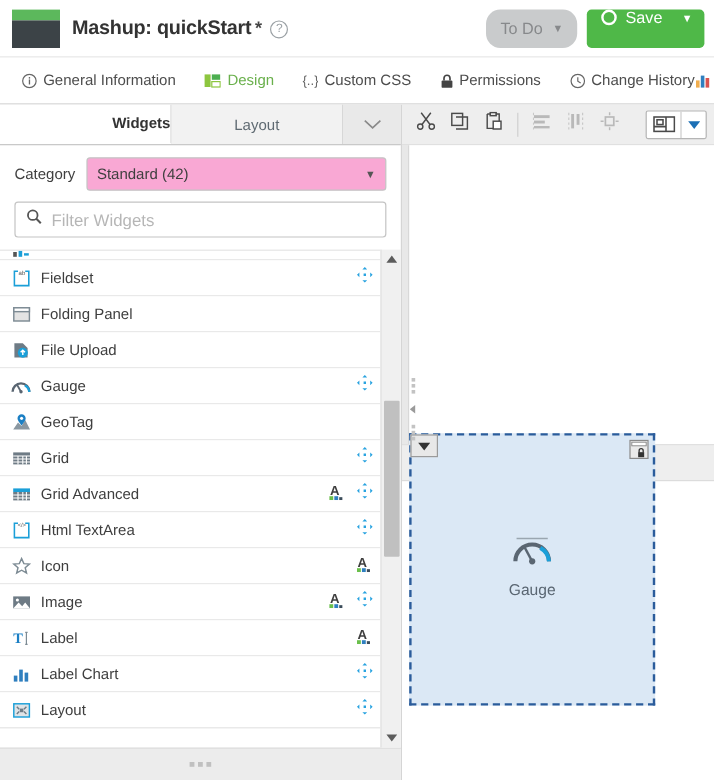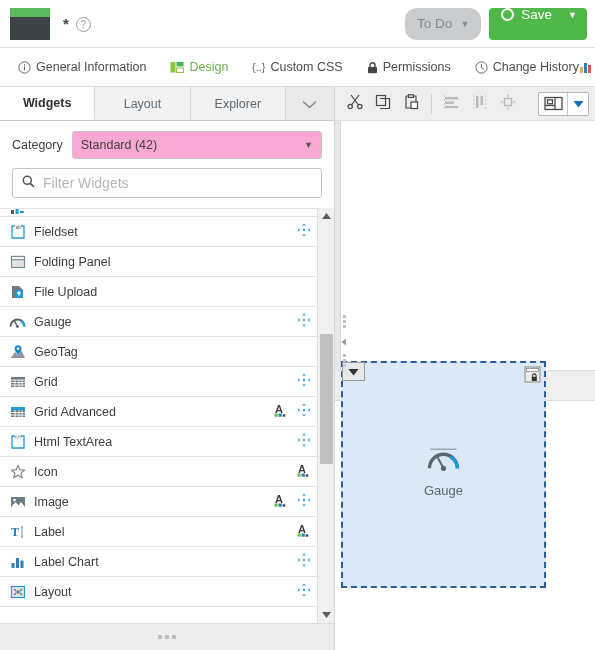--- a/index.html
+++ b/index.html
@@ -87,21 +87,21 @@
   }
   .panel-tabs {
     display: flex; height: 34px; background: #e9e9e9;
     border-bottom: 1px solid #c9c9c9; flex: none;
   }
   .ptab {
     flex: 1; display: flex; align-items: center; justify-content: center;
     font-size: 12.5px; color: #5f6a72; cursor: pointer;
     background: #f2f2f2; border-right: 1px solid #d7d7d7;
   }
-  .ptab.active { background: #ffffff; color: #333; font-weight: bold; border-bottom: 1px solid #fff; }
+  .ptab.active { background: #ffffff; color: #333; font-weight: bold; border-bottom: 1px solid #fff; justify-content: flex-end; }
   .ptab-more { width: 48px; flex: none; display:flex; align-items:center; justify-content:center;
                background:#e9e9e9; cursor:pointer; }
 
   .cat-row {
     display: flex; align-items: center; padding: 10px 12px 0 12px; gap: 9px; flex: none;
   }
   .cat-label { font-size: 12.5px; color: #3f3f3f; }
   .cat-select {
     flex: 1; height: 28px; border: 1px solid #c4c4c4; border-radius: 3px;
     background: #f9a8d4; display: flex; align-items: center; padding: 0 8px;
@@ -219,20 +219,21 @@
 </style>
 </head>
 <body>
 
 <div class="header">
   <div class="app-logo">
     <div class="bar-green"></div>
     <div class="bar-dark"></div>
   </div>
   <div style="display:flex;align-items:center;">
+    <span class="title">Mashup: quickStart</span>
     <span class="title-star">*</span>
     <span class="help-icon">?</span>
   </div>
   <div class="hdr-spacer"></div>
 
 
   <button class="btn btn-todo">
     <span>To Do</span>
     <span class="caret">▼</span>
   </button>
@@ -310,23 +311,20 @@
 
   <div class="left-panel">
 
     <div class="panel-tabs">
       <div class="ptab active">
         <span>Widgets</span>
       </div>
       <div class="ptab">
         <span>Layout</span>
       </div>
-      <div class="ptab">
-        <span>Explorer</span>
-      </div>
       <div class="ptab-more">
         <span>
           <svg width="15" height="9" viewBox="0 0 15 9">
               <path d="M1 1.5 L7.5 7.5 L14 1.5" fill="none" stroke="#8a8a8a" stroke-width="1.4"></path>
             </svg>
         </span>
       </div>
     </div>
 
     <div class="cat-row">

